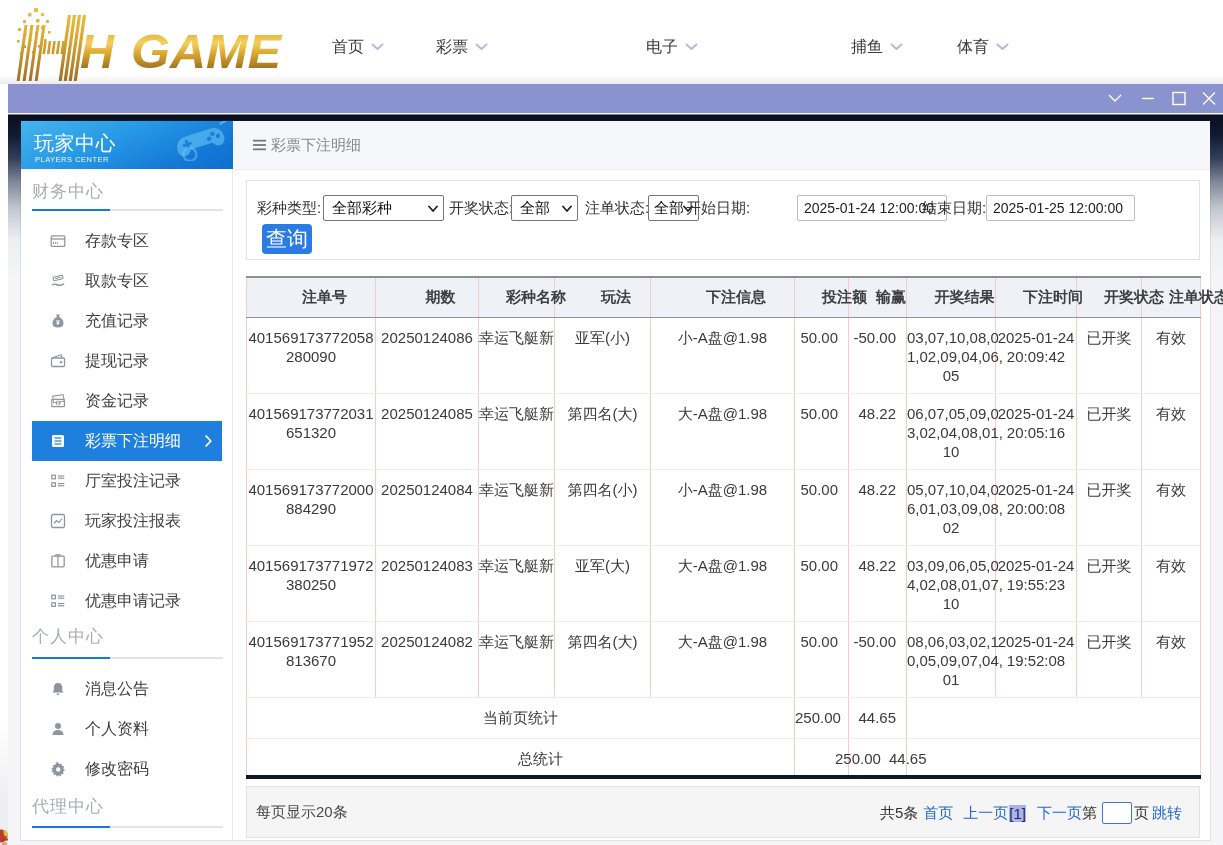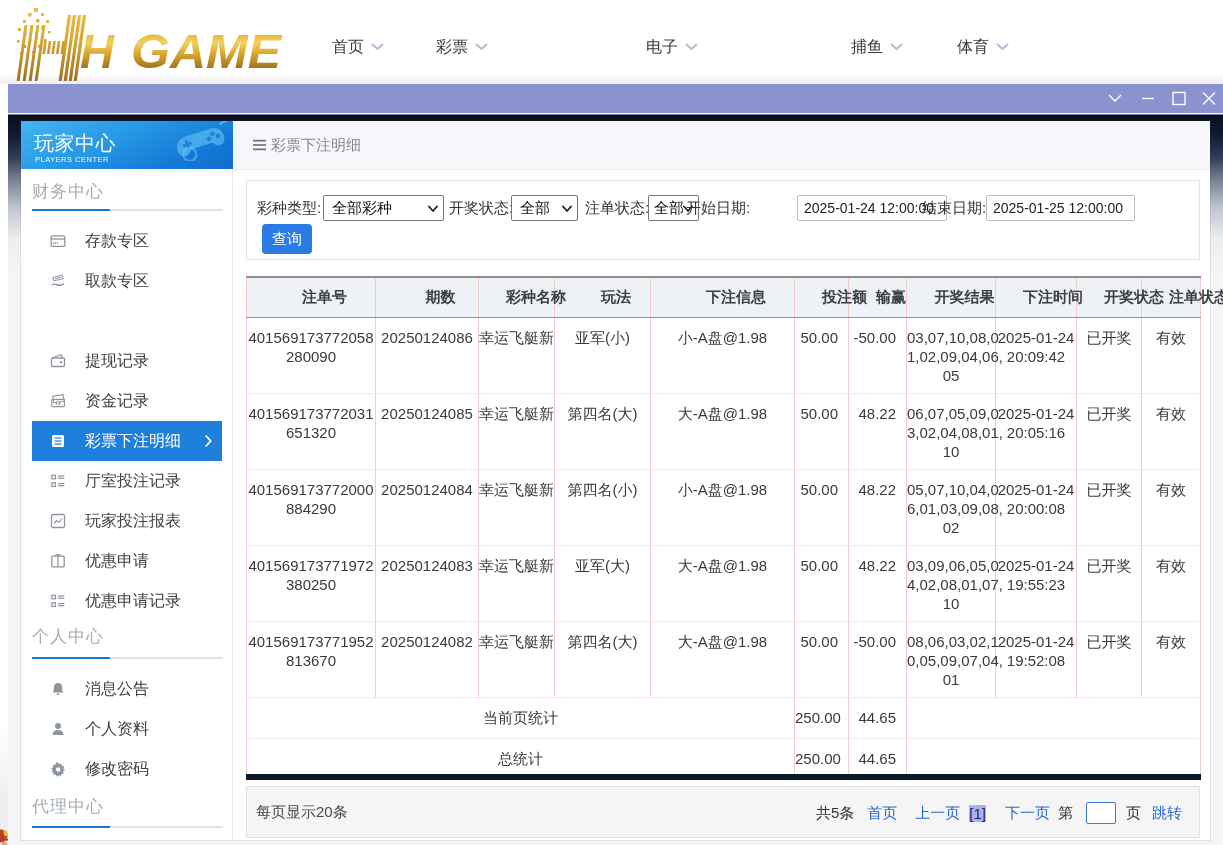--- a/index.html
+++ b/index.html
@@ -39,37 +39,37 @@
 #crumb{position:absolute;left:0;top:0;width:977px;height:49px;border-bottom:1px solid #ececec;
  background:#f5f7fa;font-size:15px;color:#85888c;display:flex;align-items:center;}
 #filter{position:absolute;left:13px;top:59px;width:954px;height:80px;border:1px solid #e3e3e3;background:#fff;font-size:15px;color:#333;}
 #filter .lb{position:absolute;top:14px;height:26px;line-height:26px;}
 .sel{position:absolute;top:14px;height:26px;border:1px solid #757575;border-radius:2px;
  background:#fff;line-height:24px;padding-left:8px;color:#111;}
 .sel svg{position:absolute;right:5px;top:8px;}
 .inp{position:absolute;top:14px;height:26px;border:1px solid #bdbdbd;border-radius:2px;
  background:#fff;line-height:24px;padding-left:6px;color:#222;font-size:14px;white-space:nowrap;}
 #btnq{position:absolute;left:15px;top:43px;width:50px;height:30px;background:#2b7ce2;
- border-radius:4px;color:#fff;font-size:15px;text-align:center;line-height:30px;}
+ border-radius:4px;color:#fff;font-size:21px;text-align:center;line-height:30px;}
 
 table{position:absolute;left:13px;top:155px;width:954px;border-collapse:collapse;
  font-size:15px;color:#3a3a3a;table-layout:fixed;}
 table{border-top:2px solid #8f8f8f;}
 th{background:#eef1f5;font-weight:bold;color:#3c4043;height:40px;white-space:nowrap;
  border-left:1px solid #f3cbcb;border-right:1px solid #f3cbcb;border-bottom:1px solid #9a8f94;padding-left:27px;}
 td{height:76px;text-align:center;vertical-align:top;padding-top:10px;line-height:19px;
  border:1px solid #f3cbcb;border-top:1px solid #ececec;border-bottom:1px solid #ececec;white-space:nowrap;}
 tr.sum td{height:41px;}
-tr.last td{border-bottom:6px solid #0f172a;height:39px;}
+tr.last td{border-bottom:4px solid #0f172a;height:39px;padding-left:40px;}
 td.num{text-align:right;padding-right:10px;}
 
 #pager{position:absolute;left:13px;top:665px;width:954px;height:52px;background:#f5f5f6;
  border:1px solid #e2e2e2;font-size:15px;color:#4a4a4a;}
 #pager .left{position:absolute;left:9px;top:0;height:52px;line-height:50px;}
-#pager .right{position:absolute;right:17px;top:0;height:52px;display:flex;align-items:center;white-space:nowrap;gap:8px;}
+#pager .right{position:absolute;right:17px;top:0;height:52px;display:flex;align-items:center;white-space:nowrap;}
 #pager a{color:#2468d0;text-decoration:none;}
 #pgnum{background:#adb2e0;color:#15297c;margin:0 11px 0 1px;}
 #pginp{width:30px;height:22px;border:1px solid #3a79d2;border-radius:2px;background:#fff;
  display:inline-block;margin:0 2px 0 5px;}
 </style>
 </head>
 <body>
 <div id="hdr">
     <svg class="abs" style="left:0px;top:0" width="300" height="84" viewBox="0 0 300 84">
       <defs>
@@ -184,20 +184,24 @@
               <line x1="7.4" y1="9" x2="7.4" y2="11"></line>
             </g>
           </svg>存款专区</div>
 <div class="mi" style="top:140px"><svg class="ic" viewBox="0 0 16 16">
             <g transform="rotate(-14 8 5)">
               <rect x="3.2" y="3.2" width="9.6" height="3.6" rx="0.5" fill="none" stroke="#8d96a0" stroke-width="1.1"></rect>
               <line x1="5" y1="5" x2="10.8" y2="5" stroke="#8d96a0" stroke-width="1"></line>
             </g>
             <path d="M1.6,11.6 C3.4,10 5.4,10.3 7.2,11.1 C9,11.9 11.4,11.7 13.6,9.9 L14.4,11 C12.1,13.2 8.9,13.5 6.7,12.5 C4.7,11.6 3.2,11.7 2.3,12.5 Z" fill="#8d96a0"></path>
           </svg>取款专区</div>
+<div class="mi" style="top:180px"><svg class="ic" viewBox="0 0 16 16">
+            <path d="M6,1.5 L10,1.5 L9,4 C12,5 13.5,8 13.5,10.5 C13.5,13 11.5,14.5 8,14.5 C4.5,14.5 2.5,13 2.5,10.5 C2.5,8 4,5 7,4 Z" fill="#8d96a0"></path>
+            <text x="8" y="12" font-size="7" font-weight="bold" fill="#fff" text-anchor="middle">¥</text>
+          </svg>充值记录</div>
 <div class="mi" style="top:220px"><svg class="ic" viewBox="0 0 16 16">
             <path d="M2,5 L11,1.8 L12,5" fill="none" stroke="#8d96a0" stroke-width="1.2"></path>
             <rect x="1.5" y="5" width="13" height="8.5" rx="1" fill="none" stroke="#8d96a0" stroke-width="1.3"></rect>
             <circle cx="11" cy="9.2" r="1.2" fill="#8d96a0"></circle>
           </svg>提现记录</div>
 <div class="mi" style="top:260px"><svg class="ic" viewBox="0 0 16 16">
             <g fill="none" stroke="#8d96a0">
               <rect x="3" y="2.4" width="10.6" height="6.6" stroke-width="1" transform="rotate(-9 8 5)"></rect>
               <rect x="1.8" y="6.3" width="12.6" height="7.4" rx="0.8" stroke-width="1.2"></rect>
             </g>

